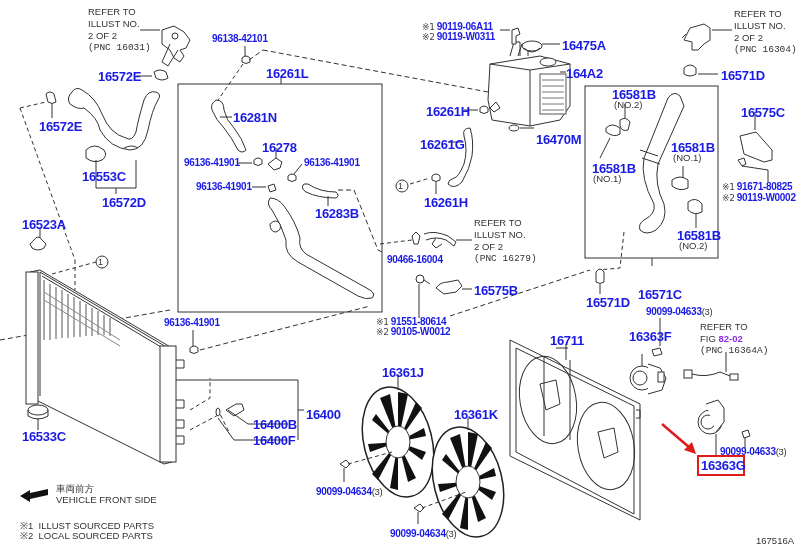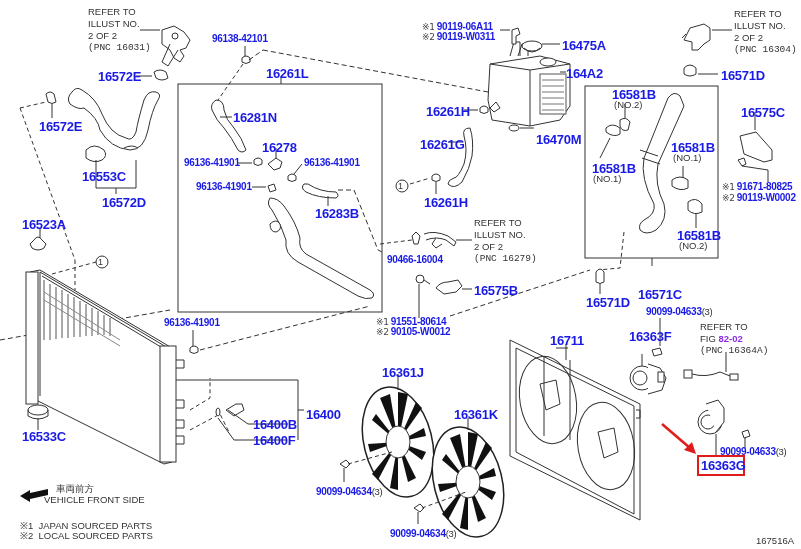--- a/index.html
+++ b/index.html
@@ -358,16 +358,16 @@
 <div class="ref" style="left:700px;top:321px;">
   <div>REFER TO</div>
   <div><span>FIG </span><span class="purple">82-02</span></div>
   <div class="mono2">(PNC 16364A)</div>
 </div>
 <div class="lbl sm" style="left:720px;top:447px;"><span>90099-04633</span><span class="cnt">(3)</span></div>
 <div class="highlight" style="left:697px;top:455px;width:44px;height:17px;"></div>
 <div class="lbl" style="left:701px;top:459px;">16363G</div>
 
 <div class="note" style="left:56px;top:484px;">車両前方</div>
-<div class="note" style="left:44px;top:495px;">VEHICLE FRONT SIDE</div>
-<div class="note" style="left:20px;top:521px;"><span>※1</span>&nbsp;&nbsp;<span>JAPAN SOURCED PARTS</span></div>
+<div class="note" style="left:56px;top:495px;">VEHICLE FRONT SIDE</div>
+<div class="note" style="left:20px;top:521px;"><span>※1</span>&nbsp;&nbsp;<span>ILLUST SOURCED PARTS</span></div>
 <div class="note" style="left:20px;top:531px;"><span>※2</span>&nbsp;&nbsp;<span>LOCAL SOURCED PARTS</span></div>
 <div class="note" style="left:756px;top:536px;">167516A</div>
 
 </body></html>

